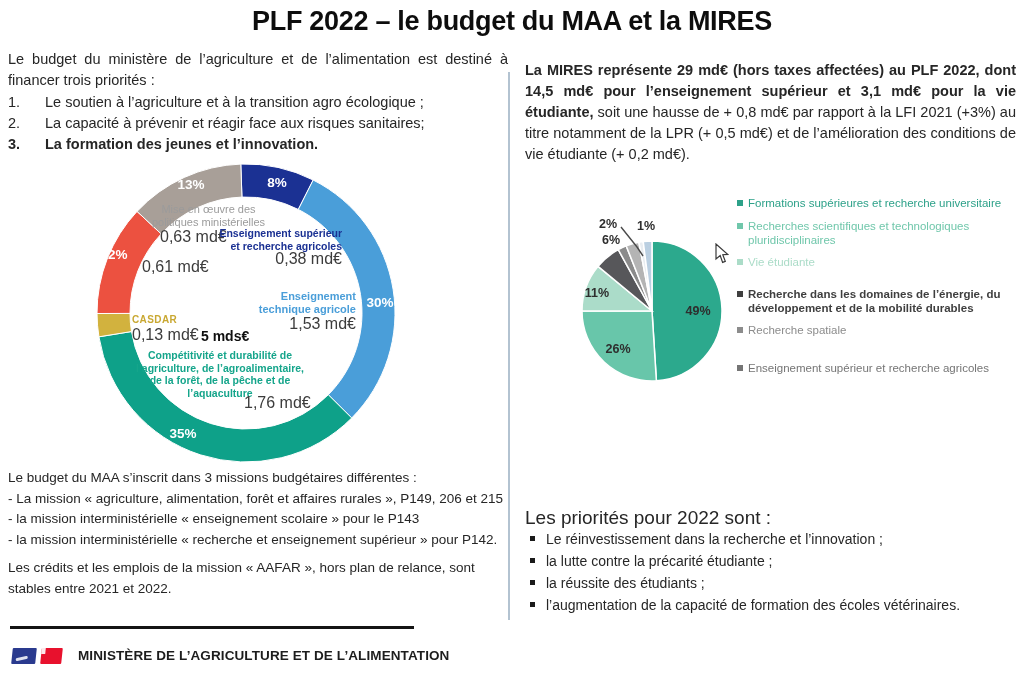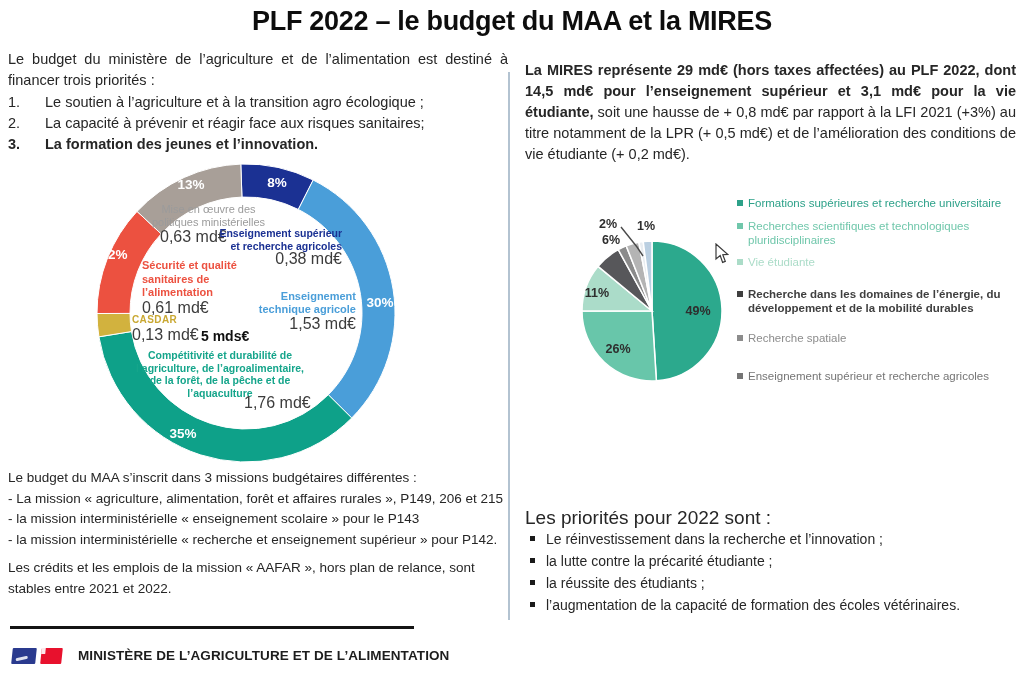--- a/index.html
+++ b/index.html
@@ -48,21 +48,21 @@
   .g-compet-amt{left:148px;top:231px;font-size:16px;color:#3c3c3c;}
   
   .pie-svg{position:absolute;left:552px;top:211px;overflow:visible;}
   
   .legend{left:737px;top:196px;width:282px;font-size:11.5px;line-height:14px;}
   .legend .li{display:flex;}
   .legend .bullet{width:6px;height:6px;flex:none;margin:4px 5px 0 0;}
   .legend .li:nth-child(1){margin-bottom:9px;}
   .legend .li:nth-child(2){margin-bottom:8px;}
   .legend .li:nth-child(3){margin-bottom:18px;text-align:right;}
-  .legend .li:nth-child(4){margin-bottom:16px;font-weight:600;}
+  .legend .li:nth-child(4){margin-bottom:8px;font-weight:600;}
   .legend .li:nth-child(5){margin-bottom:24px;}
   .legend .li:nth-child(6){margin-bottom:4px;}
   
   .cursor{left:715px;top:243px;}
   
   .footrule{left:10px;top:626px;width:404px;height:3px;background:#141414;}
   .logo-blue{left:12px;top:648px;width:24px;height:16px;background:#2a3a8e;transform:skewX(-6deg);border-radius:1px;}
   .logo-blue::after{content:"";position:absolute;left:4px;top:9px;width:12px;height:3px;background:#ffffff;border-radius:2px;transform:rotate(-12deg);opacity:.85;}
   .logo-red{left:41px;top:648px;width:21px;height:16px;background:#e8112d;transform:skewX(-6deg);border-radius:1px;}
   .logo-red::after{content:"";position:absolute;left:0;top:0;width:4px;height:6px;background:#ffffff;opacity:.9;}
@@ -106,21 +106,20 @@
     </svg>
   <div class="dlab g-mise">
     <div>Mise en œuvre des politiques ministérielles</div>
     <div class="amt">0,63 md€</div>
   </div>
   <div class="dlab g-enssup">
     <div>Enseignement supérieur et recherche agricoles</div>
     <div class="amt">0,38 md€</div>
   </div>
   <div class="dlab g-secu">
-    <div>Sécurité et qualité sanitaires de l’alimentation</div>
     <div class="amt">0,61 md€</div>
   </div>
   <div class="dlab g-casdar">
     <div>CASDAR</div>
     <div class="amt">0,13 md€</div>
   </div>
   <div class="dlab g-enstech">
     <div>Enseignement technique agricole</div>
     <div class="amt">1,53 md€</div>
   </div>

